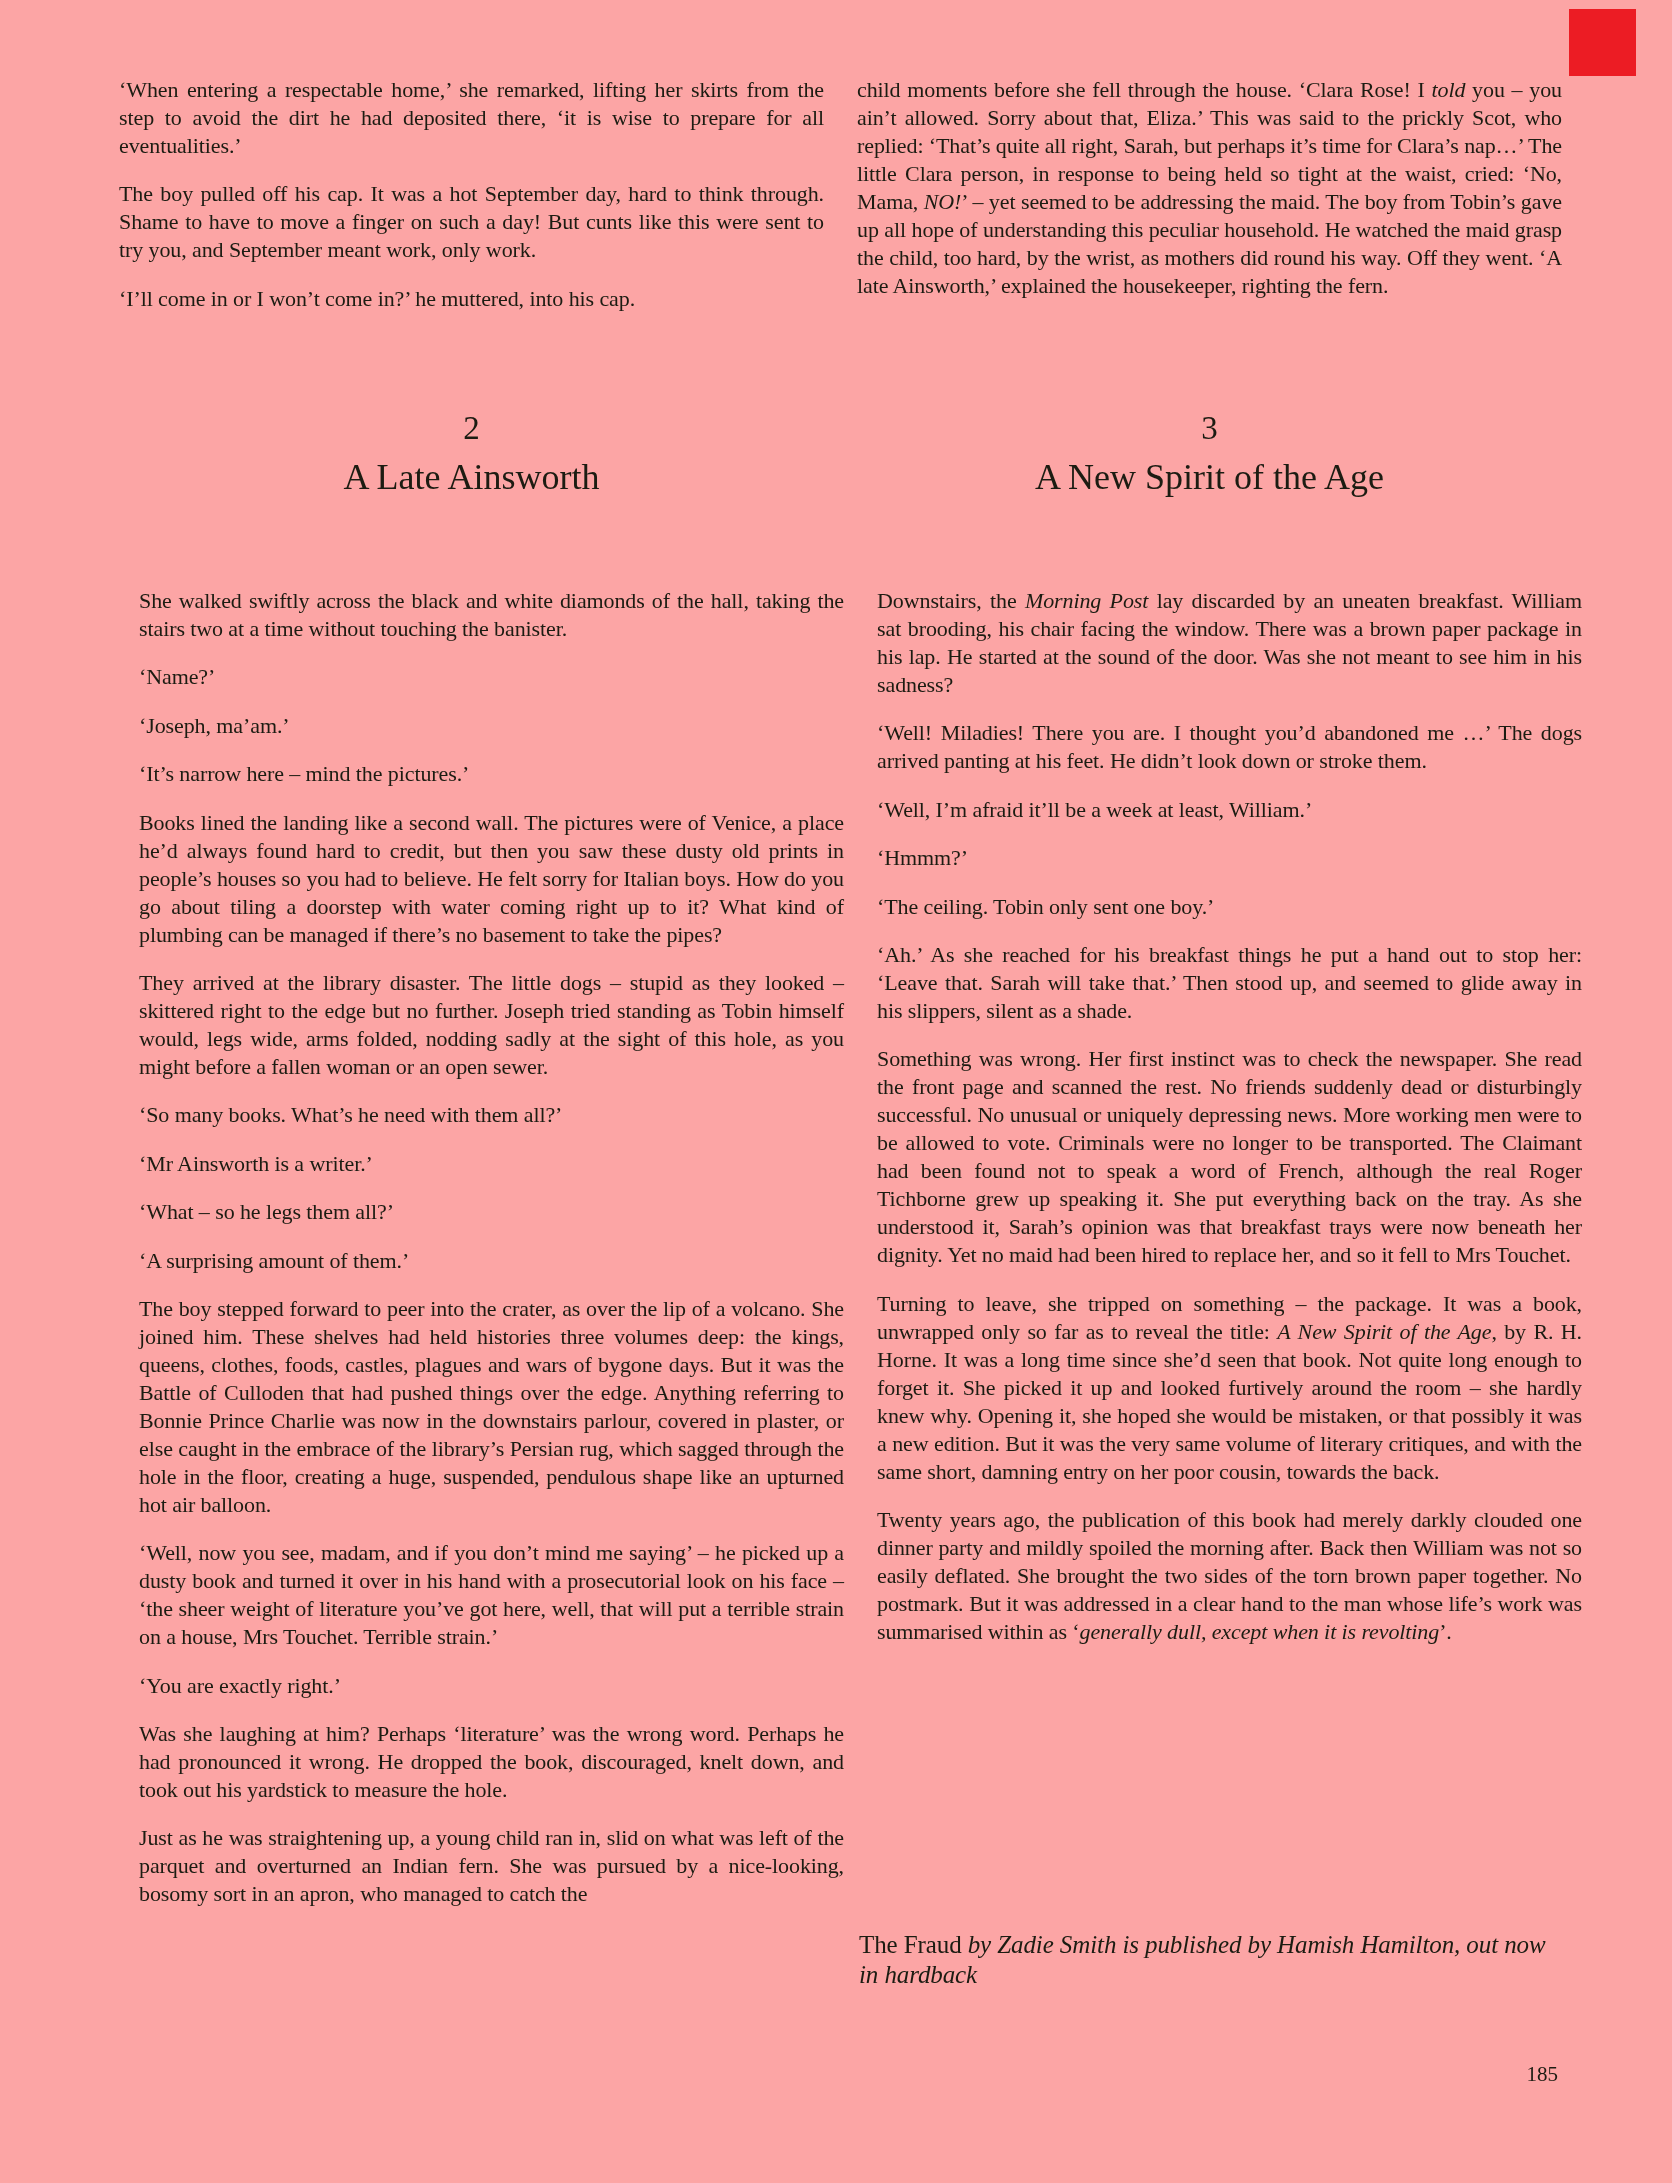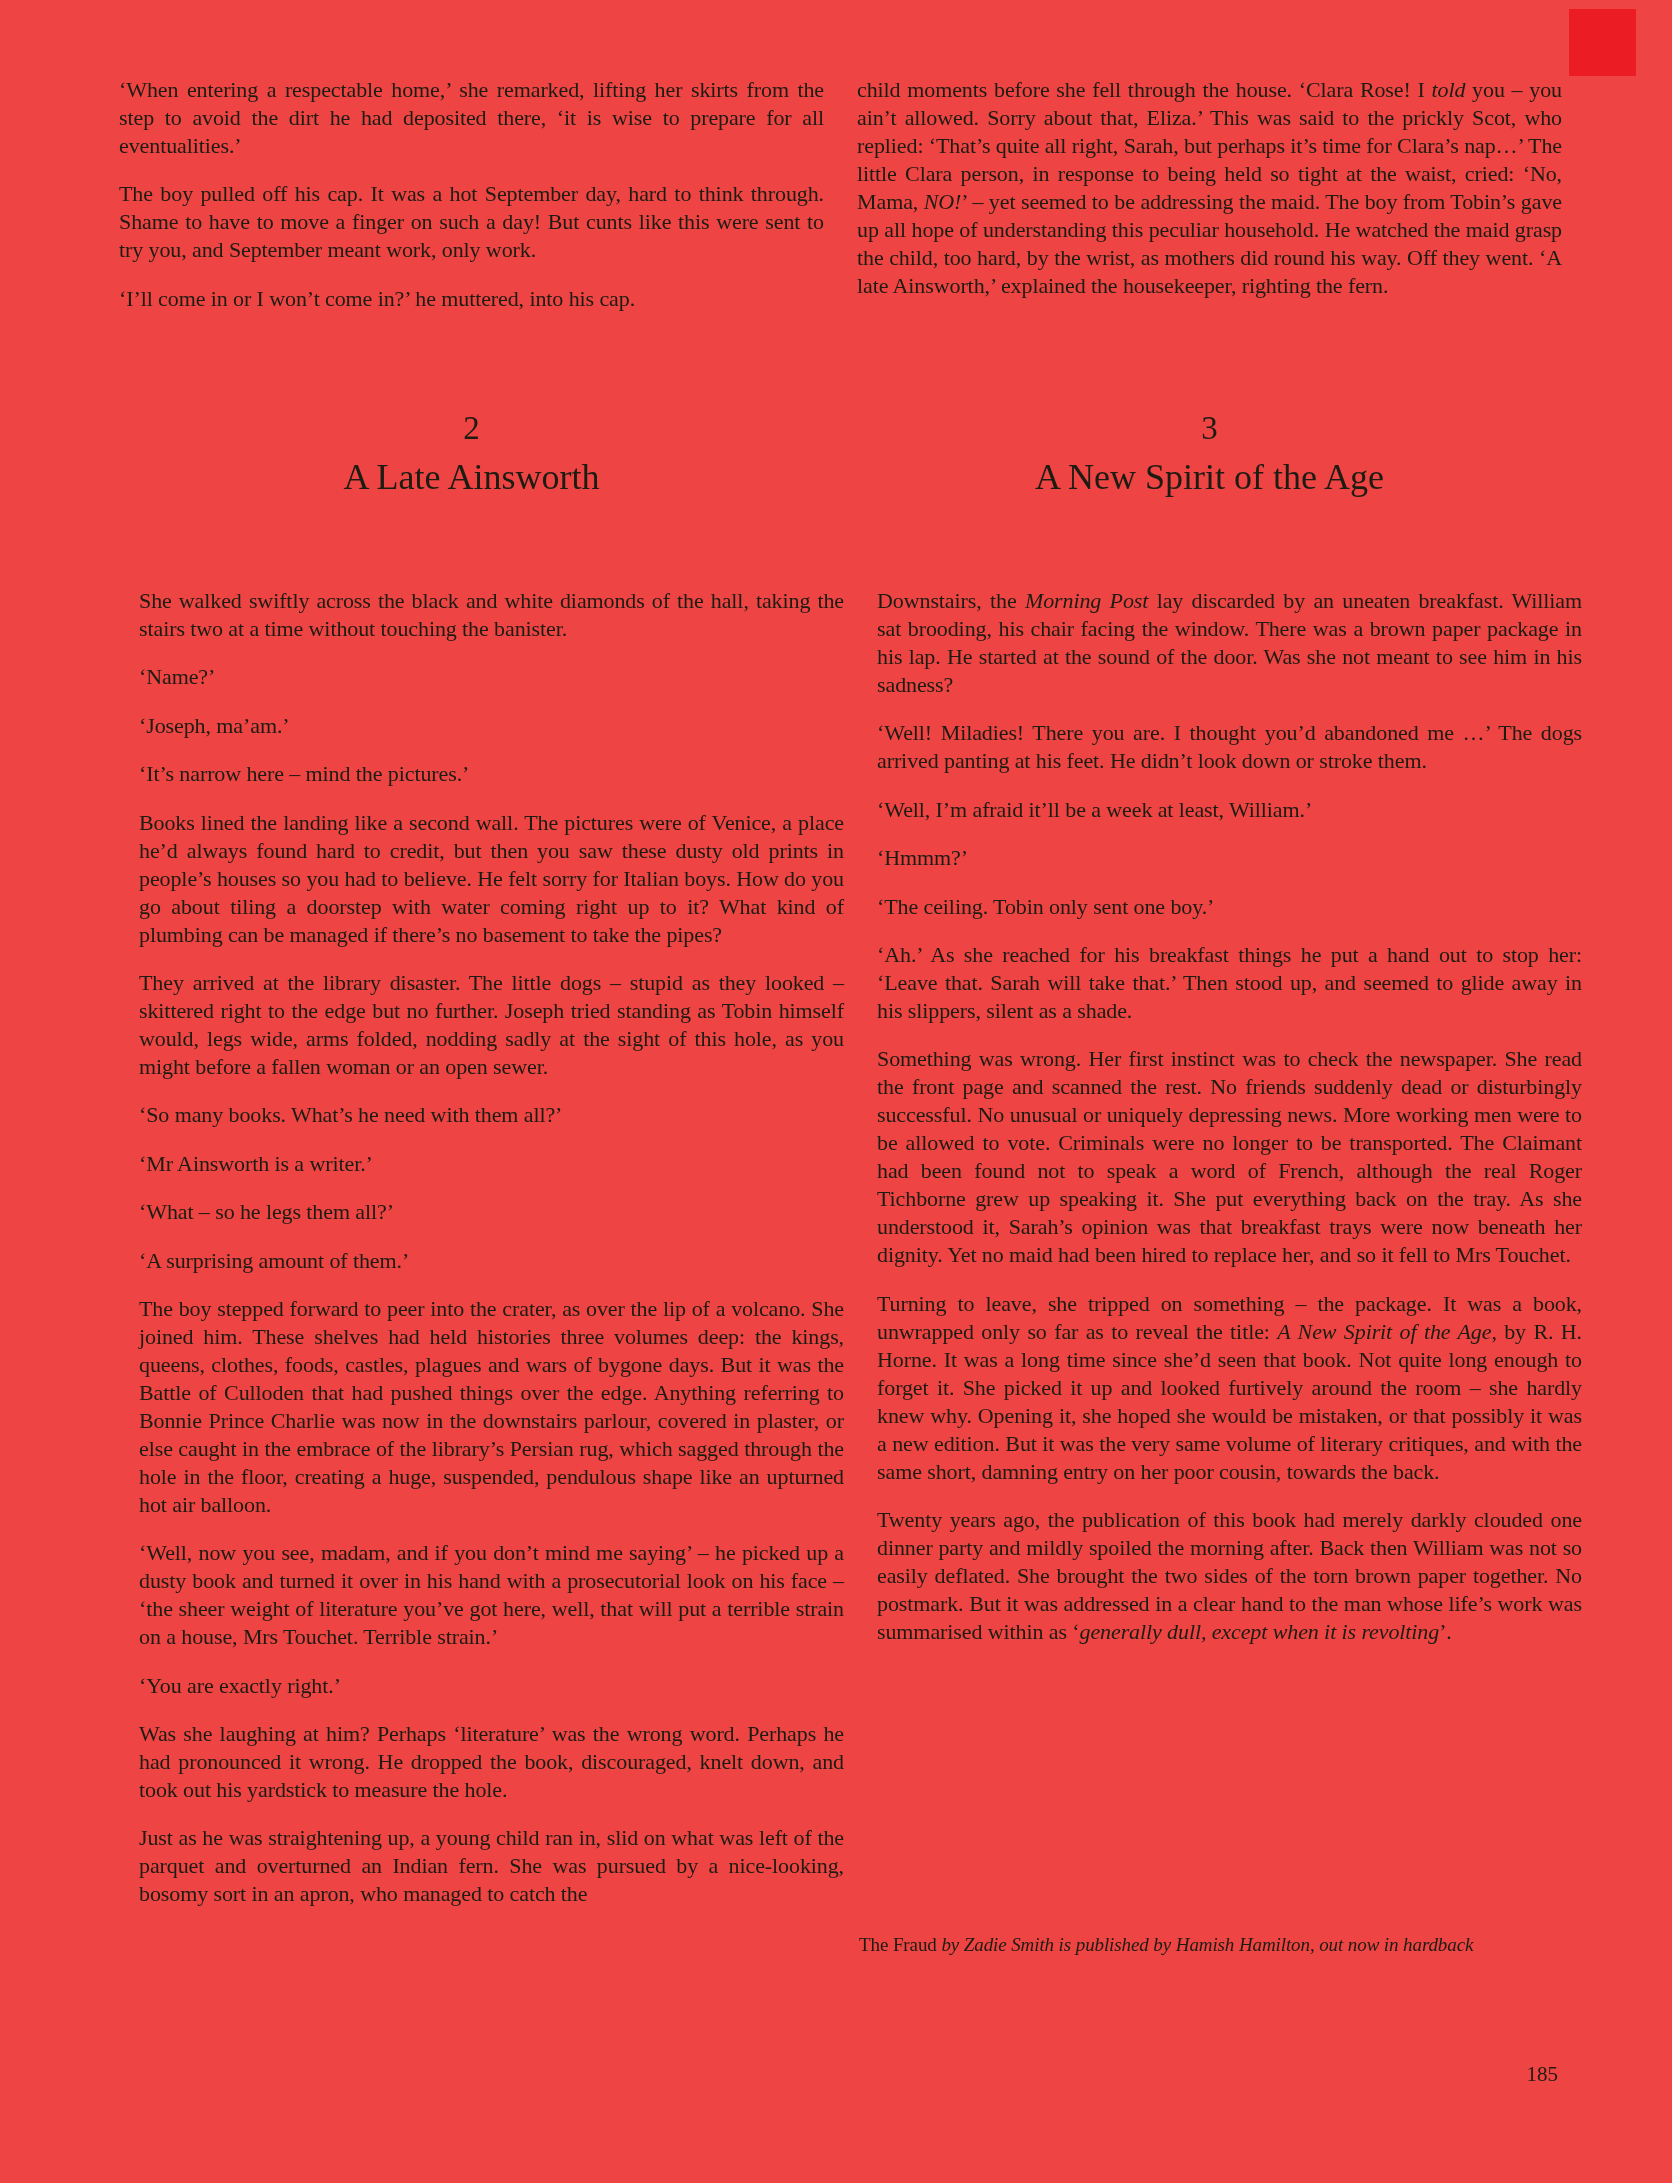--- a/index.html
+++ b/index.html
@@ -52,38 +52,38 @@
     font-weight: 500;
   }
   .footer-note {
     position: absolute;
     left: 859px;
     top: 1930px;
     width: 706px;
   }
   .footer-note p {
     margin: 0;
-    font-size: 19px;
+    font-size: 25px;
     line-height: 30px;
     text-align: left;
   }
   .page-number {
     position: absolute;
     right: 114px;
     top: 2062px;
     font-size: 21px;
     line-height: 25px;
     text-align: right;
   }
   em { font-style: italic; }
 </style>
 </head>
 <body>
 
-<div class="page" style="background: #ef4444; color: rgb(28, 28, 18);">
+<div class="page" style="background: #fca5a5; color: rgb(28, 28, 18);">
 
   <div class="red-square" style="background: rgb(236, 28, 36);"></div>
 
   <section class="cols top-section">
     <div class="col">
         <p>‘When entering a respectable home,’ she remarked, lifting her skirts from the step to avoid the dirt he had deposited there, ‘it is wise to prepare for all eventualities.’</p>
         <p>The boy pulled off his cap. It was a hot September day, hard to think through. Shame to have to move a finger on such a day! But cunts like this were sent to try you, and September meant work, only work.</p>
         <p>‘I’ll come in or I won’t come in?’ he muttered, into his cap.</p>
       </div>
     <div class="col">

